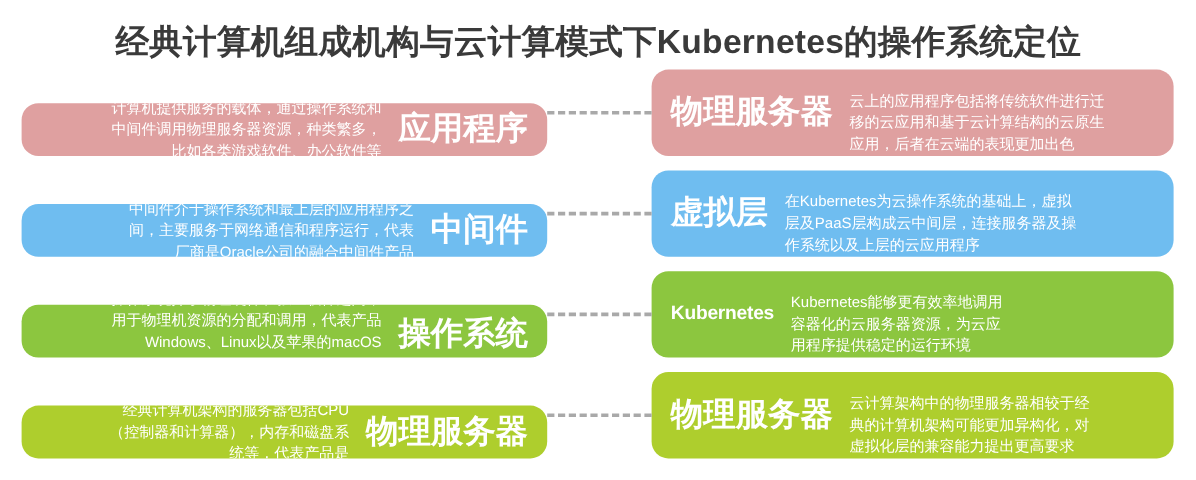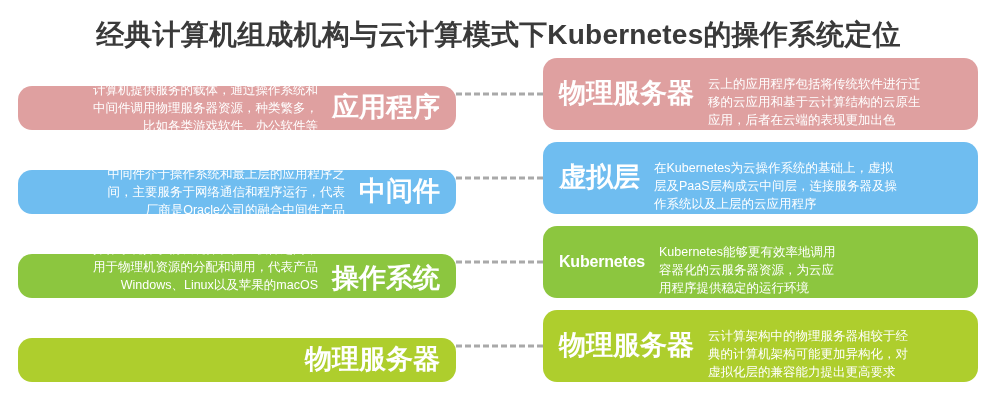--- a/index.html
+++ b/index.html
@@ -149,20 +149,23 @@
       </div>
       <div class="card right" style="background: rgb(140, 198, 63);">
         <div class="label latin">Kubernetes</div>
         <div class="desc">Kubernetes能够更有效率地调用
 容器化的云服务器资源，为云应
 用程序提供稳定的运行环境</div>
       </div>
     </div>
     <div class="row">
       <div class="card left" style="background: rgb(174, 206, 45);">
+        <div class="desc">经典计算机架构的服务器包括CPU
+（控制器和计算器），内存和磁盘系
+统等，代表产品是</div>
         <div class="label">物理服务器</div>
       </div>
       <div class="connector">
         <div class="dash" style="border-top-color: rgb(169, 169, 169);"></div>
       </div>
       <div class="card right" style="background: rgb(174, 206, 45);">
         <div class="label">物理服务器</div>
         <div class="desc">云计算架构中的物理服务器相较于经
 典的计算机架构可能更加异构化，对
 虚拟化层的兼容能力提出更高要求</div>

